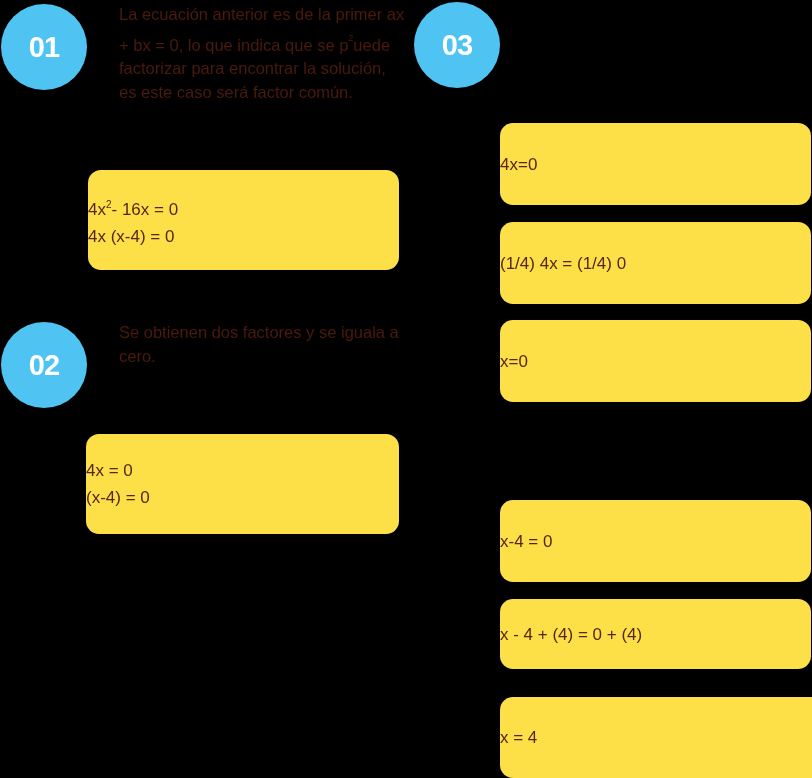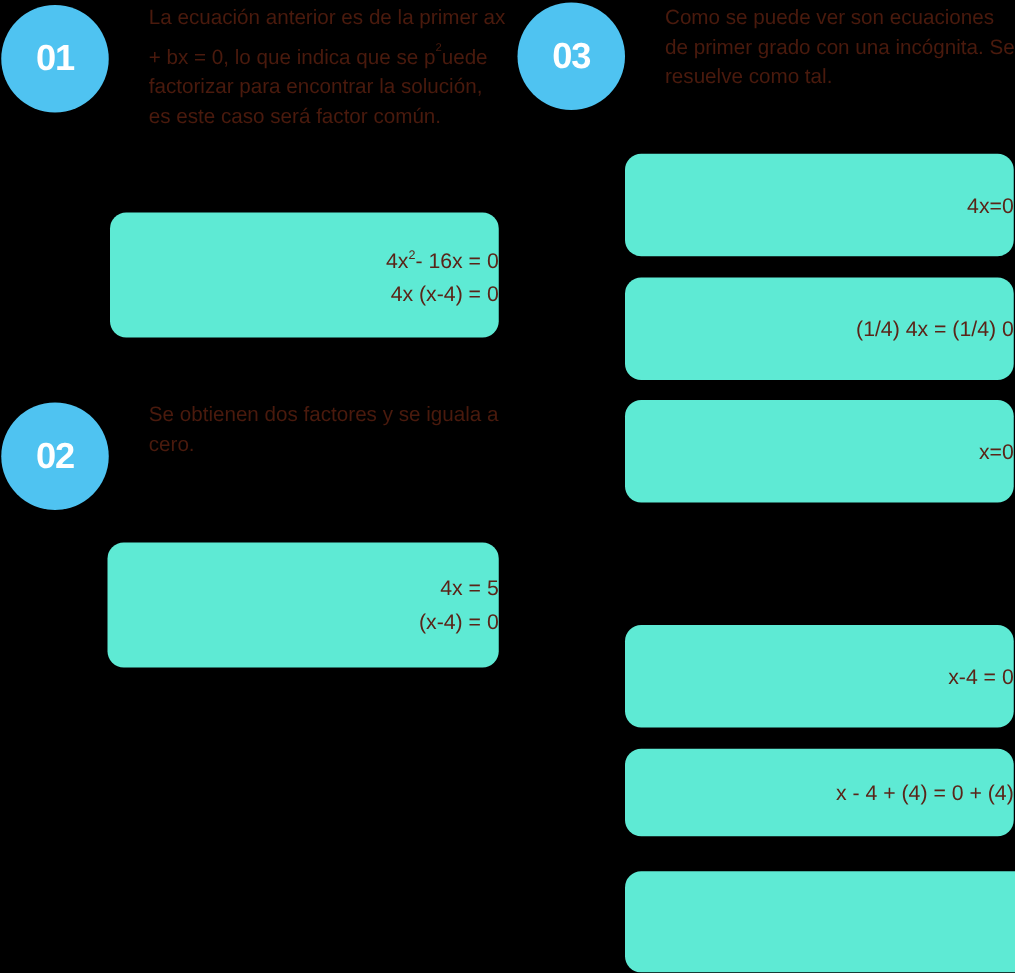--- a/index.html
+++ b/index.html
@@ -63,25 +63,25 @@
 
   .sup2 {
     font-size: 9px;
     vertical-align: 10px;
     letter-spacing: 0;
   }
 
   
   .eq-card {
     position: absolute;
-    background: #5eead4;
+    background: #fde047;
     border-radius: 13px;
     display: flex;
     flex-direction: column;
-    align-items: flex-end;
+    align-items: flex-start;
     justify-content: center;
   }
   .eq-line {
     color: #5a2418;
     font-size: 17px;
     line-height: 27px;
     font-family: "Liberation Sans", sans-serif;
     white-space: nowrap;
   }
   .eq-line .sup {
@@ -117,29 +117,28 @@
     <div class="eq-line">4x (x-4) = 0</div>
   </div>
 
   <div class="badge" id="badge-02">
     <span class="badge-num">02</span>
   </div>
 
   <div class="step-text" id="text-02">Se obtienen dos factores y se iguala a cero.</div>
 
   <div class="eq-card" id="card-L2">
-    <div class="eq-line">4x = 5</div>
+    <div class="eq-line">4x = 0</div>
     <div class="eq-line">(x-4) = 0</div>
   </div>
 
   <div class="badge" id="badge-03">
     <span class="badge-num">03</span>
   </div>
 
-  <div class="step-text" id="text-03">Como se puede ver son ecuaciones de primer grado con una incógnita. Se resuelve como tal.</div>
 
   <div class="eq-card" id="card-R1">
     <div class="eq-line">4x=0</div>
   </div>
 
   <div class="eq-card" id="card-R2">
     <div class="eq-line">(1/4) 4x = (1/4) 0</div>
   </div>
 
   <div class="eq-card" id="card-R3">

